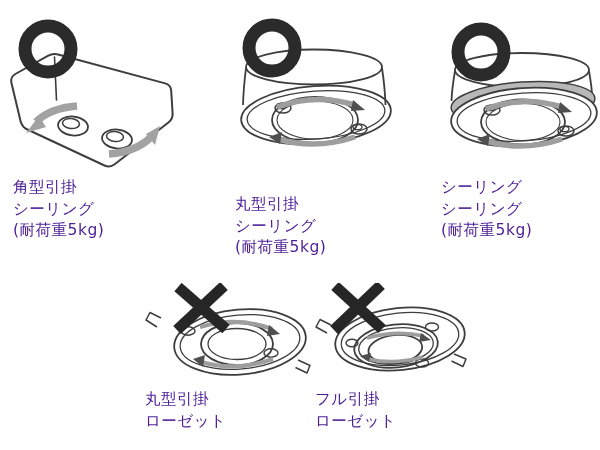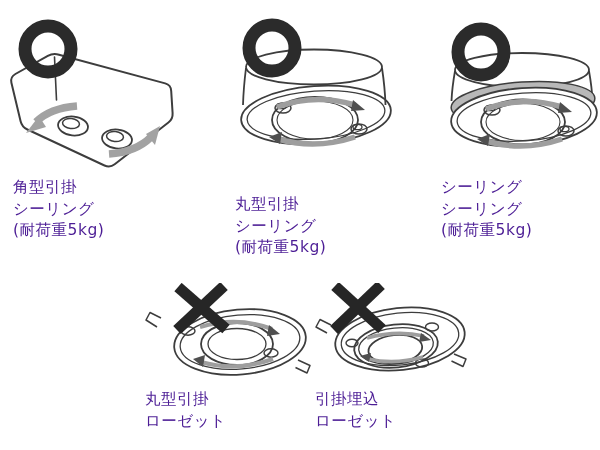--- a/index.html
+++ b/index.html
@@ -173,18 +173,18 @@
         <polygon points="119,57 109,50 107,59" fill="#4f4f4f"></polygon>
         <path d="M111 74 Q83 82 56 76" stroke="#9e9e9e" stroke-width="3.8" fill="none"></path>
         <polygon points="48,73 59,70 57,79" fill="#4f4f4f"></polygon>
       </g>
       <g stroke="#262626" stroke-width="11" stroke-linecap="butt">
         <path d="M23 3 L70 46"></path>
         <path d="M69 2 L22 47"></path>
       </g>
     </svg>
     <div class="caption" style="left:315px;top:389px">
-      <div class="cap-line">引掛埋込</div>
+      <div class="cap-line">フル引掛</div>
       <div class="cap-line">ローゼット</div>
     </div>
   </div>
 
 </div>
 
 </body></html>

